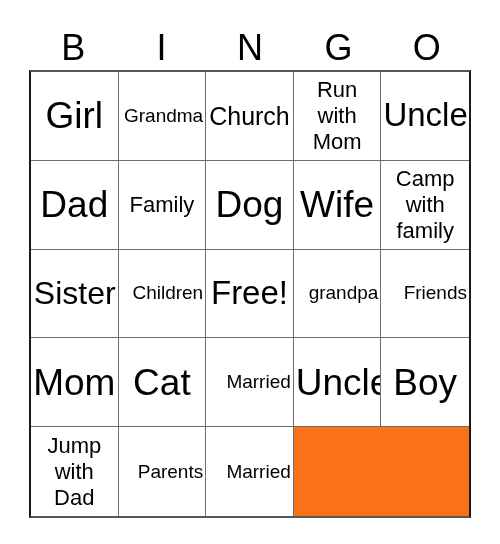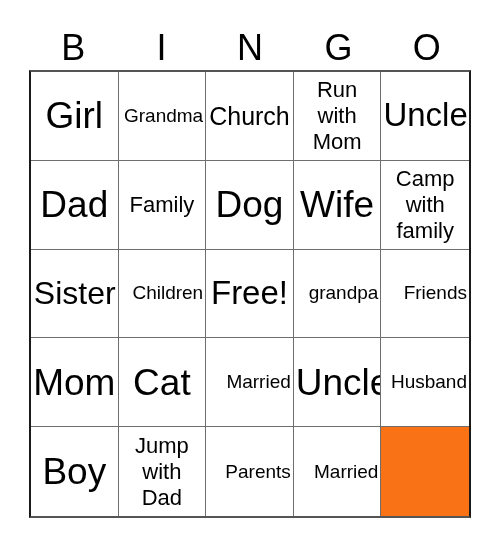--- a/index.html
+++ b/index.html
@@ -153,23 +153,20 @@
       <div class="cell">
         <span class="cell-text sz-xl">Cat</span>
       </div>
       <div class="cell">
         <span class="cell-text sz-sm">Married</span>
       </div>
       <div class="cell">
         <span class="cell-text sz-xl">Uncle</span>
       </div>
       <div class="cell">
-        <span class="cell-text sz-sm">Husband</span>
-      </div>
-      <div class="cell">
         <span class="cell-text sz-xl">Boy</span>
       </div>
       <div class="cell">
         <span class="cell-text sz-md multi">Jump
 with
 Dad</span>
       </div>
       <div class="cell">
         <span class="cell-text sz-sm">Parents</span>
       </div>

